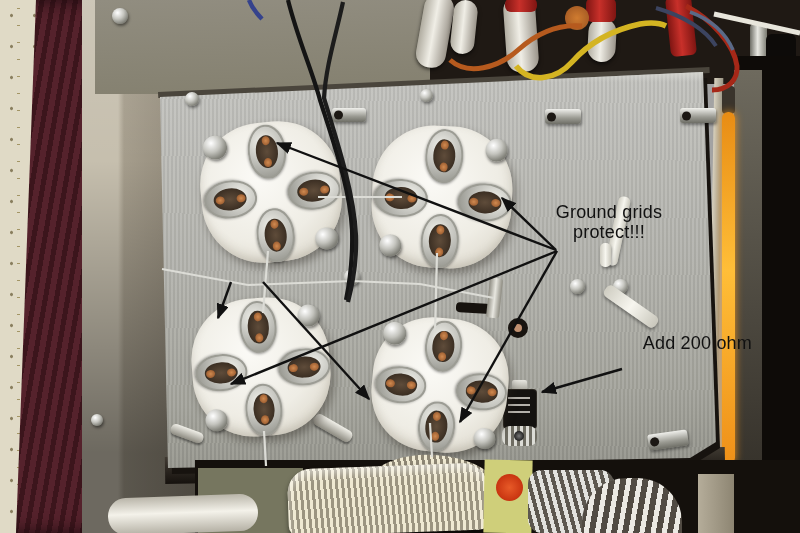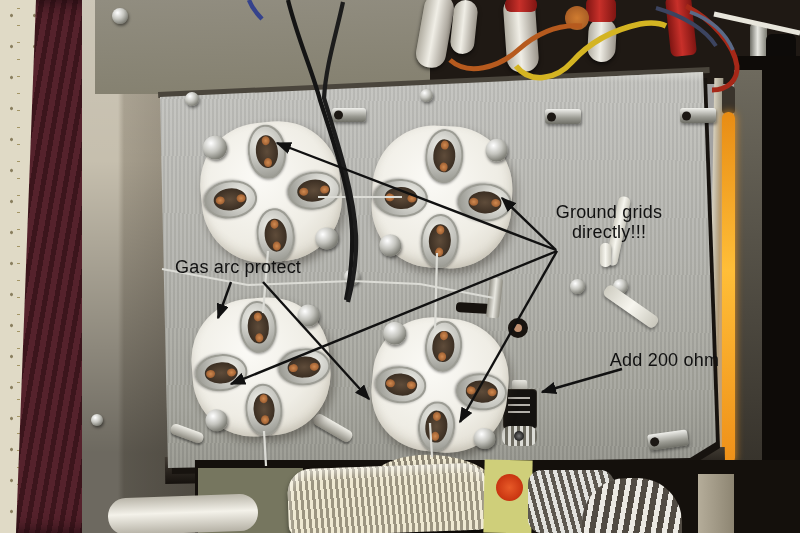--- a/index.html
+++ b/index.html
@@ -311,22 +311,19 @@
         <line x1="557" y1="251" x2="231" y2="384" marker-end="url(#ah)"></line>
         <line x1="557" y1="251" x2="460" y2="422" marker-end="url(#ah)"></line>
         <line x1="231" y1="282" x2="218" y2="318" marker-end="url(#ah)"></line>
         <line x1="263" y1="282" x2="369" y2="399" marker-end="url(#ah)"></line>
         <line x1="622" y1="369" x2="542" y2="392" marker-end="url(#ah)"></line>
       </g>
   </svg>
 
   <div class="label" style="left:548px;top:202px;width:122px;text-align:center;">
     <div>Ground grids</div>
-    <div>directly!!!</div>
+    <div>protect!!!</div>
   </div>
-  <div class="label" style="left:175px;top:257px;width:160px;text-align:left;">
-    <div>Gas arc protect</div>
-  </div>
-  <div class="label" style="left:577px;top:350px;width:175px;text-align:center;">
+  <div class="label" style="left:577px;top:333px;width:175px;text-align:right;">
     <div>Add 200 ohm</div>
   </div>
 
 </div>
 
 </body></html>

